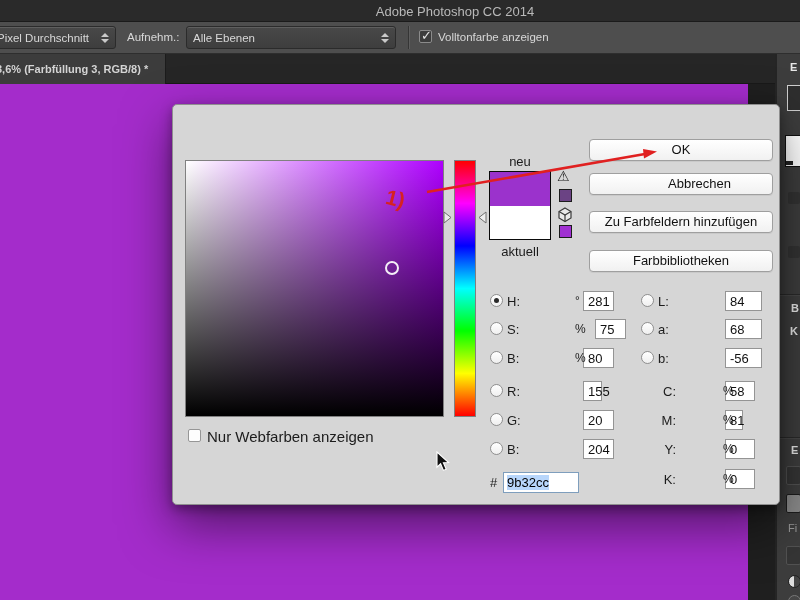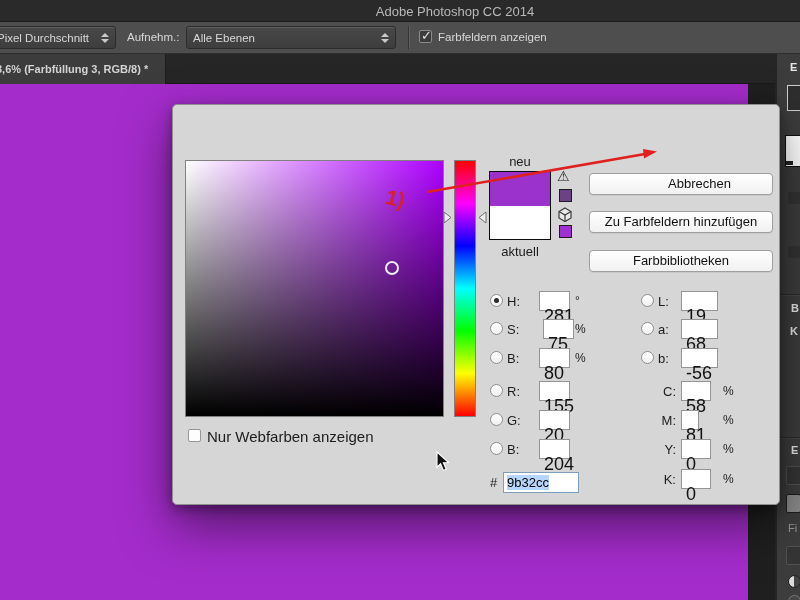--- a/index.html
+++ b/index.html
@@ -66,21 +66,21 @@
   .mini-swatch { position:absolute; left:386px; width:13px; height:13px; border:1px solid #1c1c1c; }
   .cube-icon { position:absolute; left:384px; top:102px; }
 
   .dlg-btn { position:absolute; left:416px; width:184px; height:22px; background:linear-gradient(#ffffff,#f1f1f1); border:1px solid #9f9f9f; border-radius:4px; font-size:13px; color:#111; text-align:center; line-height:20px; box-shadow:0 1px 0 rgba(0,0,0,0.06); font-family:"Liberation Sans",sans-serif; }
 
   .row { position:absolute; height:20px; }
   .radio { position:absolute; width:13px; height:13px; top:3px; border:1px solid #8f8f8f; border-radius:50%; background:linear-gradient(#ffffff,#efefef); }
   .radio.sel::after { content:""; position:absolute; left:3px; top:3px; width:5px; height:5px; border-radius:50%; background:#2a2a2a; }
   .f-label { position:absolute; top:3px; font-size:13px; color:#1c1c1c; }
   .f-label.ralign { width:50px; text-align:right; }
-  .f-input { position:absolute; top:0; height:20px; background:#fff; border:1px solid #949494; font-size:18px; color:#111; padding:14px 0 0 4px; }
+  .f-input { position:absolute; top:0; height:20px; background:#fff; border:1px solid #949494; font-size:13px; color:#111; padding:2px 0 0 4px;margin-left:44px; }
   .f-unit { position:absolute; top:3px; font-size:12px; color:#1c1c1c; }
 
   .hex-hash { position:absolute; left:317px; top:370px; font-size:13px; color:#1c1c1c; }
   .hex-input { position:absolute; left:330px; top:367px; width:76px; height:21px; background:#fff; border:1px solid #7e9ebd; font-size:13px; padding:2px 0 0 3px; }
   .hex-input .selected-text { background:#b8d6fb; }
 
   .webcb { position:absolute; left:15px; top:324px; width:13px; height:13px; background:#fdfdfd; border:1px solid #969696; border-radius:2px; }
   .webcb-label { position:absolute; left:34px; top:323px; font-size:15px; color:#1c1c1c; }
 
   
@@ -108,21 +108,21 @@
     <span class="opt-label" style="left:127px;">Aufnehm.:</span>
     <div class="dropdown" style="left:186px; width:210px;">
       <span class="dd-text">Alle Ebenen</span>
       <span class="spinner">
           <span class="up"></span>
           <span class="down"></span>
         </span>
     </div>
     <div class="vdivider"></div>
     <div class="cb dark-checked opt-check"></div>
-    <span class="opt-label" style="left:438px;">Farbfeldern anzeigen</span>
+    <span class="opt-label" style="left:438px;">Volltonfarbe anzeigen</span>
   </div>
 
   <div class="tabbar">
     <div class="tab">
       <span>3,6% (Farbfüllung 3, RGB/8) *</span>
     </div>
   </div>
 
   <div class="canvas"></div>
   <div class="gutter"></div>
@@ -175,62 +175,63 @@
     <div class="mini-swatch" style="top:84px; background:#6b4384;"></div>
     <span class="cube-icon">
       <svg width="16" height="16" viewBox="0 0 16 16">
         <polygon points="8,1 14,4.5 14,11 8,14.5 2,11 2,4.5" fill="#e9e9e9" stroke="#3a3a3a" stroke-width="1.2"></polygon>
         <polyline points="2,4.5 8,8 14,4.5" fill="none" stroke="#3a3a3a" stroke-width="1.2"></polyline>
         <line x1="8" y1="8" x2="8" y2="14.5" stroke="#3a3a3a" stroke-width="1.2"></line>
       </svg>
     </span>
     <div class="mini-swatch" style="top:120px; background:#a030d2;"></div>
 
+    <button class="dlg-btn" style="top:34px;">OK</button>
     <button class="dlg-btn" style="top:68px;padding-left:37px;">Abbrechen</button>
     <button class="dlg-btn" style="top:106px;">Zu Farbfeldern hinzufügen</button>
     <button class="dlg-btn" style="top:145px;">Farbbibliotheken</button>
 
     <div class="row" style="top:186px;">
       <span class="radio sel" style="left:317px;"></span>
       <span class="f-label" style="left:334px;">H:</span>
       <span class="f-input" style="left:366px; width:31px;">281</span>
       <span class="f-unit" style="left:402px;">°</span>
     </div>
     <div class="row" style="top:214px;">
       <span class="radio" style="left:317px;"></span>
       <span class="f-label" style="left:334px;">S:</span>
-      <span class="f-input" style="left:370px; width:31px;">75</span>
+      <span class="f-input" style="left:378px; width:31px;">75</span>
       <span class="f-unit" style="left:402px;">%</span>
     </div>
     <div class="row" style="top:243px;">
       <span class="radio" style="left:317px;"></span>
       <span class="f-label" style="left:334px;">B:</span>
       <span class="f-input" style="left:366px; width:31px;">80</span>
       <span class="f-unit" style="left:402px;">%</span>
     </div>
     <div class="row" style="top:276px;">
       <span class="radio" style="left:317px;"></span>
       <span class="f-label" style="left:334px;">R:</span>
-      <span class="f-input" style="left:366px; width:31px;">155</span>
+      <span class="f-input" style="left:366px; width:19px;">155</span>
     </div>
     <div class="row" style="top:305px;">
       <span class="radio" style="left:317px;"></span>
       <span class="f-label" style="left:334px;">G:</span>
       <span class="f-input" style="left:366px; width:31px;">20</span>
     </div>
     <div class="row" style="top:334px;">
       <span class="radio" style="left:317px;"></span>
       <span class="f-label" style="left:334px;">B:</span>
       <span class="f-input" style="left:366px; width:31px;">204</span>
     </div>
 
     <div class="row" style="top:186px;">
       <span class="radio" style="left:468px;"></span>
       <span class="f-label" style="left:485px;">L:</span>
-      <span class="f-input" style="left:508px; width:37px;">19</span>
+      <span class="f-input" style="left:508px; width:37px;">84</span>
     </div>
     <div class="row" style="top:214px;">
       <span class="radio" style="left:468px;"></span>
       <span class="f-label" style="left:485px;">a:</span>
       <span class="f-input" style="left:508px; width:37px;">68</span>
     </div>
     <div class="row" style="top:243px;">
       <span class="radio" style="left:468px;"></span>
       <span class="f-label" style="left:485px;">b:</span>
       <span class="f-input" style="left:508px; width:37px;">-56</span>

